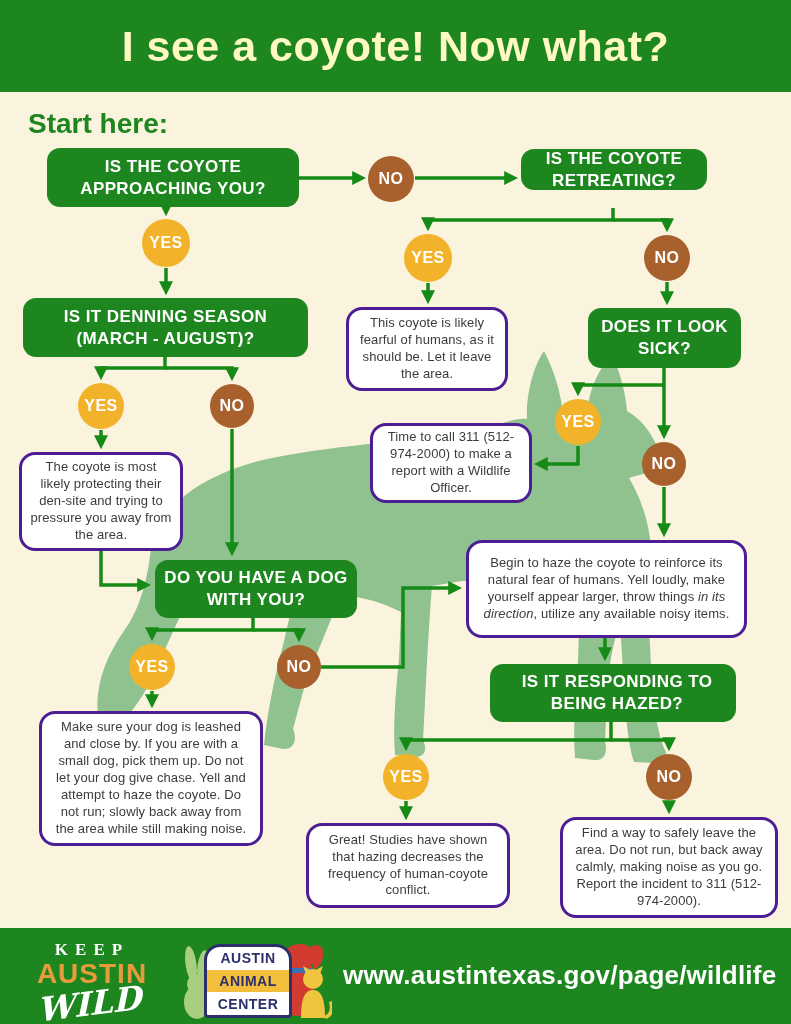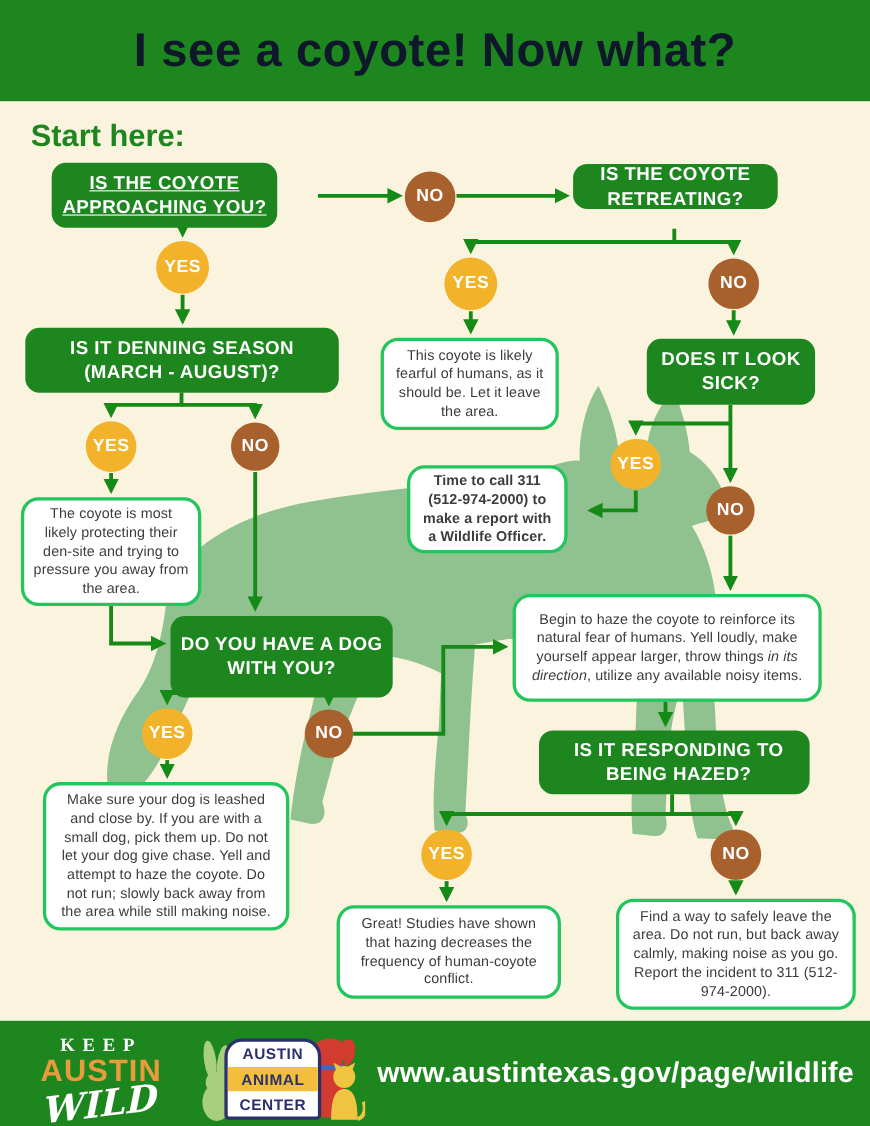--- a/index.html
+++ b/index.html
@@ -4,47 +4,47 @@
 <style>
   html,body{margin:0;padding:0;}
   .page{
     position:relative; width:791px; height:1024px;
     background:#FAF3DE; overflow:hidden;
     font-family:"Liberation Sans", sans-serif;
   }
   
   .band{position:absolute;left:0;width:791px;background:#1E861F;z-index:4;}
   .header{top:0;height:92px;display:flex;align-items:center;justify-content:center;}
-  .header h1{margin:0;color:#0f172a;font-size:43px;font-weight:800;letter-spacing:.5px;}
+  .header h1{margin:0;color:#fef9c3;font-size:43px;font-weight:800;letter-spacing:.5px;}
   .footer{top:928px;height:96px;}
   .start{position:absolute;left:28px;top:108px;color:#1E861F;font-size:28px;font-weight:800;z-index:3;}
   
   .coyote-svg{position:absolute;left:0;top:0;z-index:1;}
   .connector-svg{position:absolute;left:0;top:0;z-index:2;pointer-events:none;}
   
   .q{position:absolute;background:#1E861F;border-radius:13px;color:#fff;font-weight:800;
      display:flex;align-items:center;justify-content:center;text-align:center;
      font-size:17px;line-height:1.28;letter-spacing:.4px;padding:4px 6px;box-sizing:border-box;z-index:3;}
-  .a{position:absolute;background:#fff;border:3px solid #22c55e;border-radius:16px;color:#3c3c3c;
+  .a{position:absolute;background:#fff;border:3px solid #4c1d95;border-radius:16px;color:#3c3c3c;
      display:flex;align-items:center;justify-content:center;text-align:center;
      font-size:13px;line-height:1.3;padding:6px 8px;box-sizing:border-box;z-index:3;letter-spacing:.1px;}
   .a .it{font-style:italic;}
   .c{position:absolute;border-radius:50%;color:#fff;font-weight:800;display:flex;align-items:center;
      justify-content:center;font-size:16px;letter-spacing:.5px;z-index:3;}
   .c.yes{background:#F2B32B;}
   .c.no{background:#A8602D;}
   
-  #q-approaching{left:47px;top:148px;width:205px;height:59px;text-decoration:underline;}
+  #q-approaching{left:47px;top:148px;width:252px;height:59px;}
   #q-retreating{left:521px;top:149px;width:186px;height:41px;}
   #q-denning{left:23px;top:298px;width:285px;height:59px;}
   #q-sick{left:588px;top:308px;width:153px;height:60px;}
-  #q-dog{left:155px;top:560px;width:202px;height:74px;}
+  #q-dog{left:155px;top:560px;width:202px;height:58px;}
   #q-hazed{left:490px;top:664px;width:246px;height:58px;padding-left:14px;}
   #a-fearful{left:346px;top:307px;width:162px;height:84px;}
-  #a-call311{left:370px;top:423px;width:146px;height:80px;font-weight:bold;}
+  #a-call311{left:370px;top:423px;width:162px;height:80px;}
   #a-densite{left:19px;top:452px;width:164px;height:99px;}
   #a-haze{left:466px;top:540px;width:281px;height:98px;}
   #a-dog{left:39px;top:711px;width:224px;height:135px;}
   #a-great{left:306px;top:823px;width:204px;height:85px;}
   #a-leave{left:560px;top:817px;width:218px;height:101px;}
   #c-no1{left:368px;top:156px;width:46px;height:46px;}
   #c-yes1{left:142px;top:219px;width:48px;height:48px;}
   #c-yes2{left:404px;top:234px;width:48px;height:48px;}
   #c-no2{left:644px;top:235px;width:46px;height:46px;}
   #c-yes5{left:78px;top:383px;width:46px;height:46px;}

